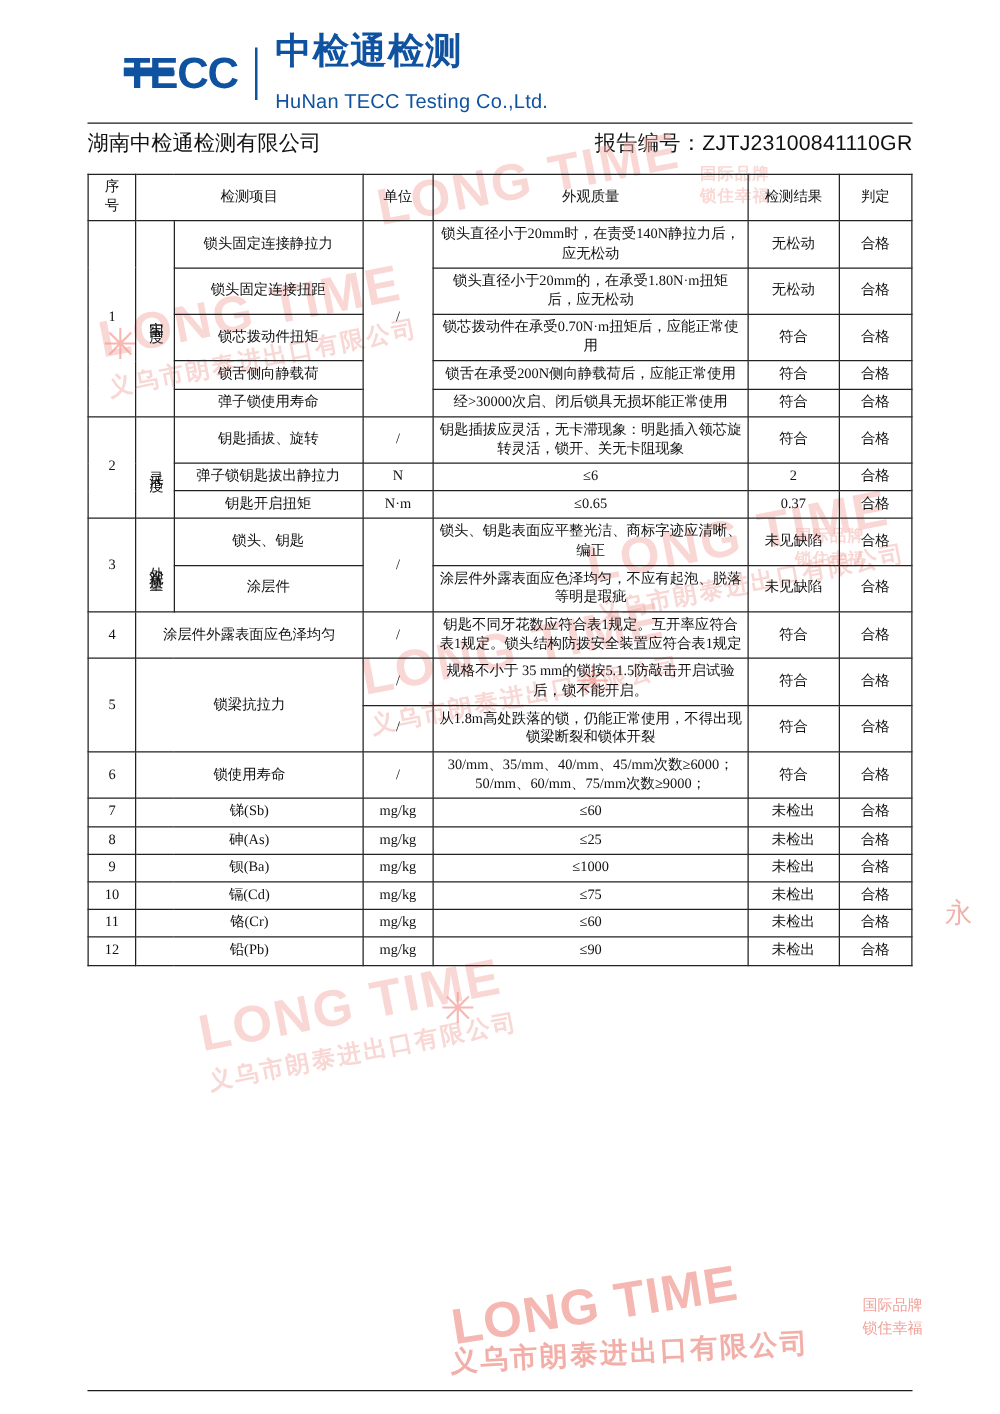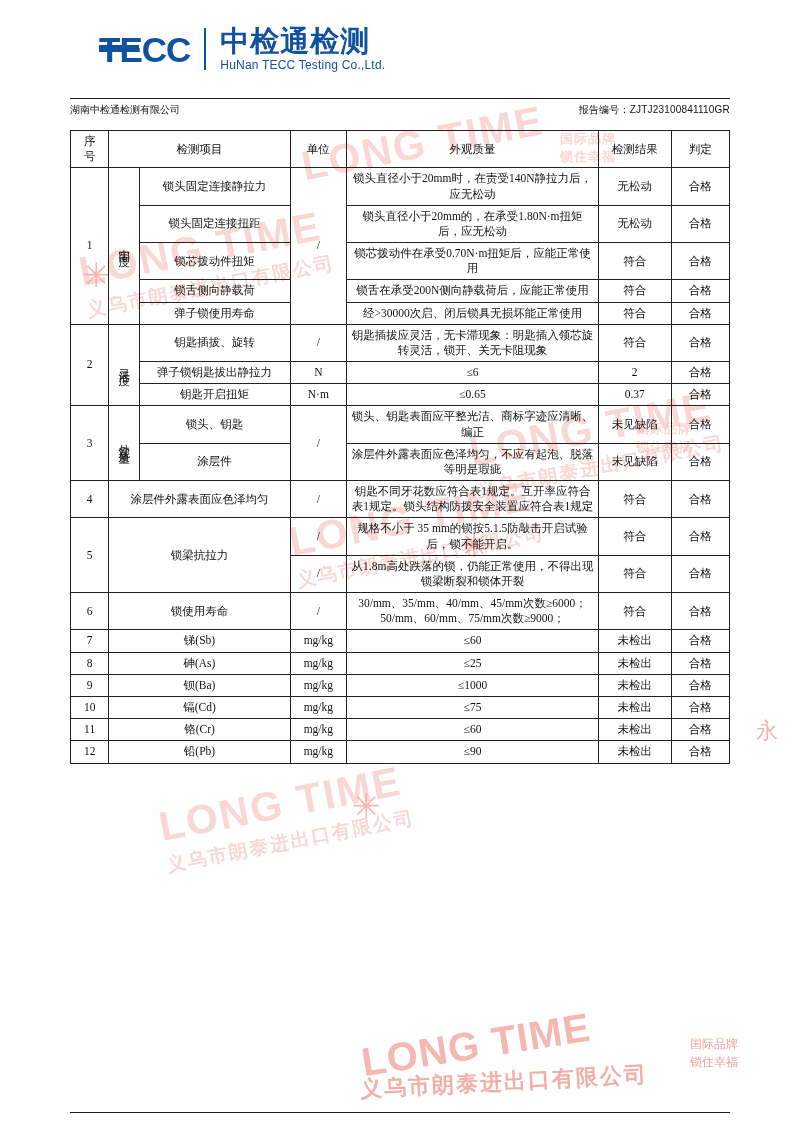--- a/index.html
+++ b/index.html
@@ -65,35 +65,35 @@
   .cn-name {
     font-family: "Liberation Sans", sans-serif;
     font-size: 29px;
     font-weight: bold;
     color: #0f52a0;
     line-height: 1.05;
     letter-spacing: 1px;
   }
   .en-name {
     font-family: "Liberation Sans", sans-serif;
-    font-size: 12px;
+    font-size: 16px;
     color: #0f52a0;
     letter-spacing: 0.2px;
-    margin-top: 2px;
+    margin-top: 17px;
   }
 
   .header-rule {
     margin: 6px 70px 0 70px;
     border-top: 1.6px solid #1b1b1b;
   }
   .header-meta {
     margin: 4px 70px 0 70px;
     display: flex;
     justify-content: space-between;
-    font-size: 10px;
+    font-size: 17px;
     font-family: "Liberation Sans", sans-serif;
     color: #111;
   }
   .header-meta .report-no {
     letter-spacing: 0.2px;
   }
 
   
   .table-wrap {
     margin: 13px 70px 0 70px;

